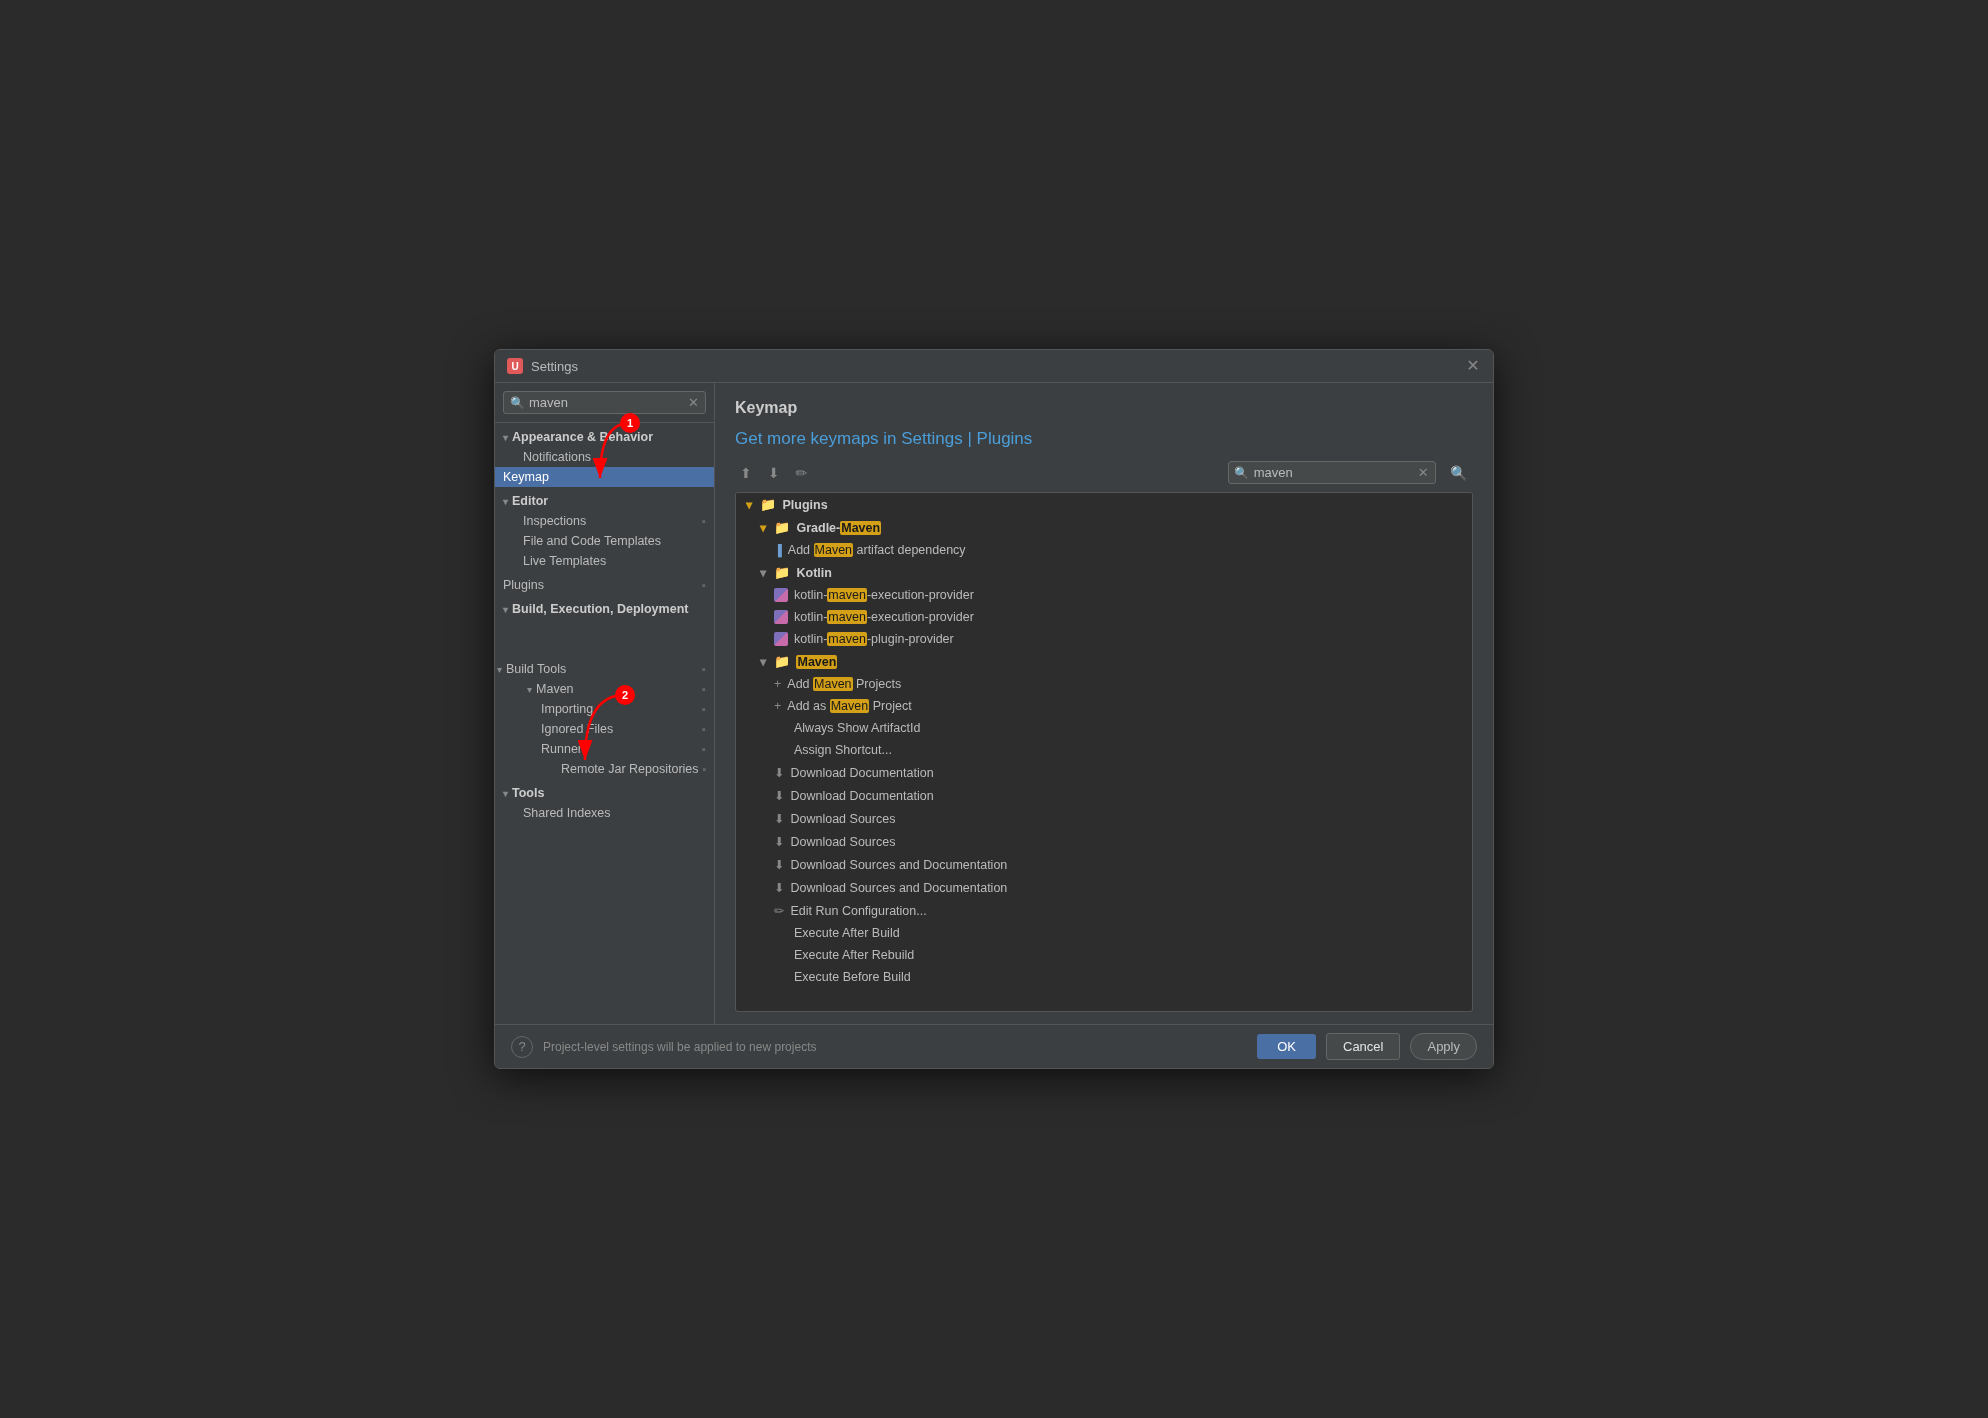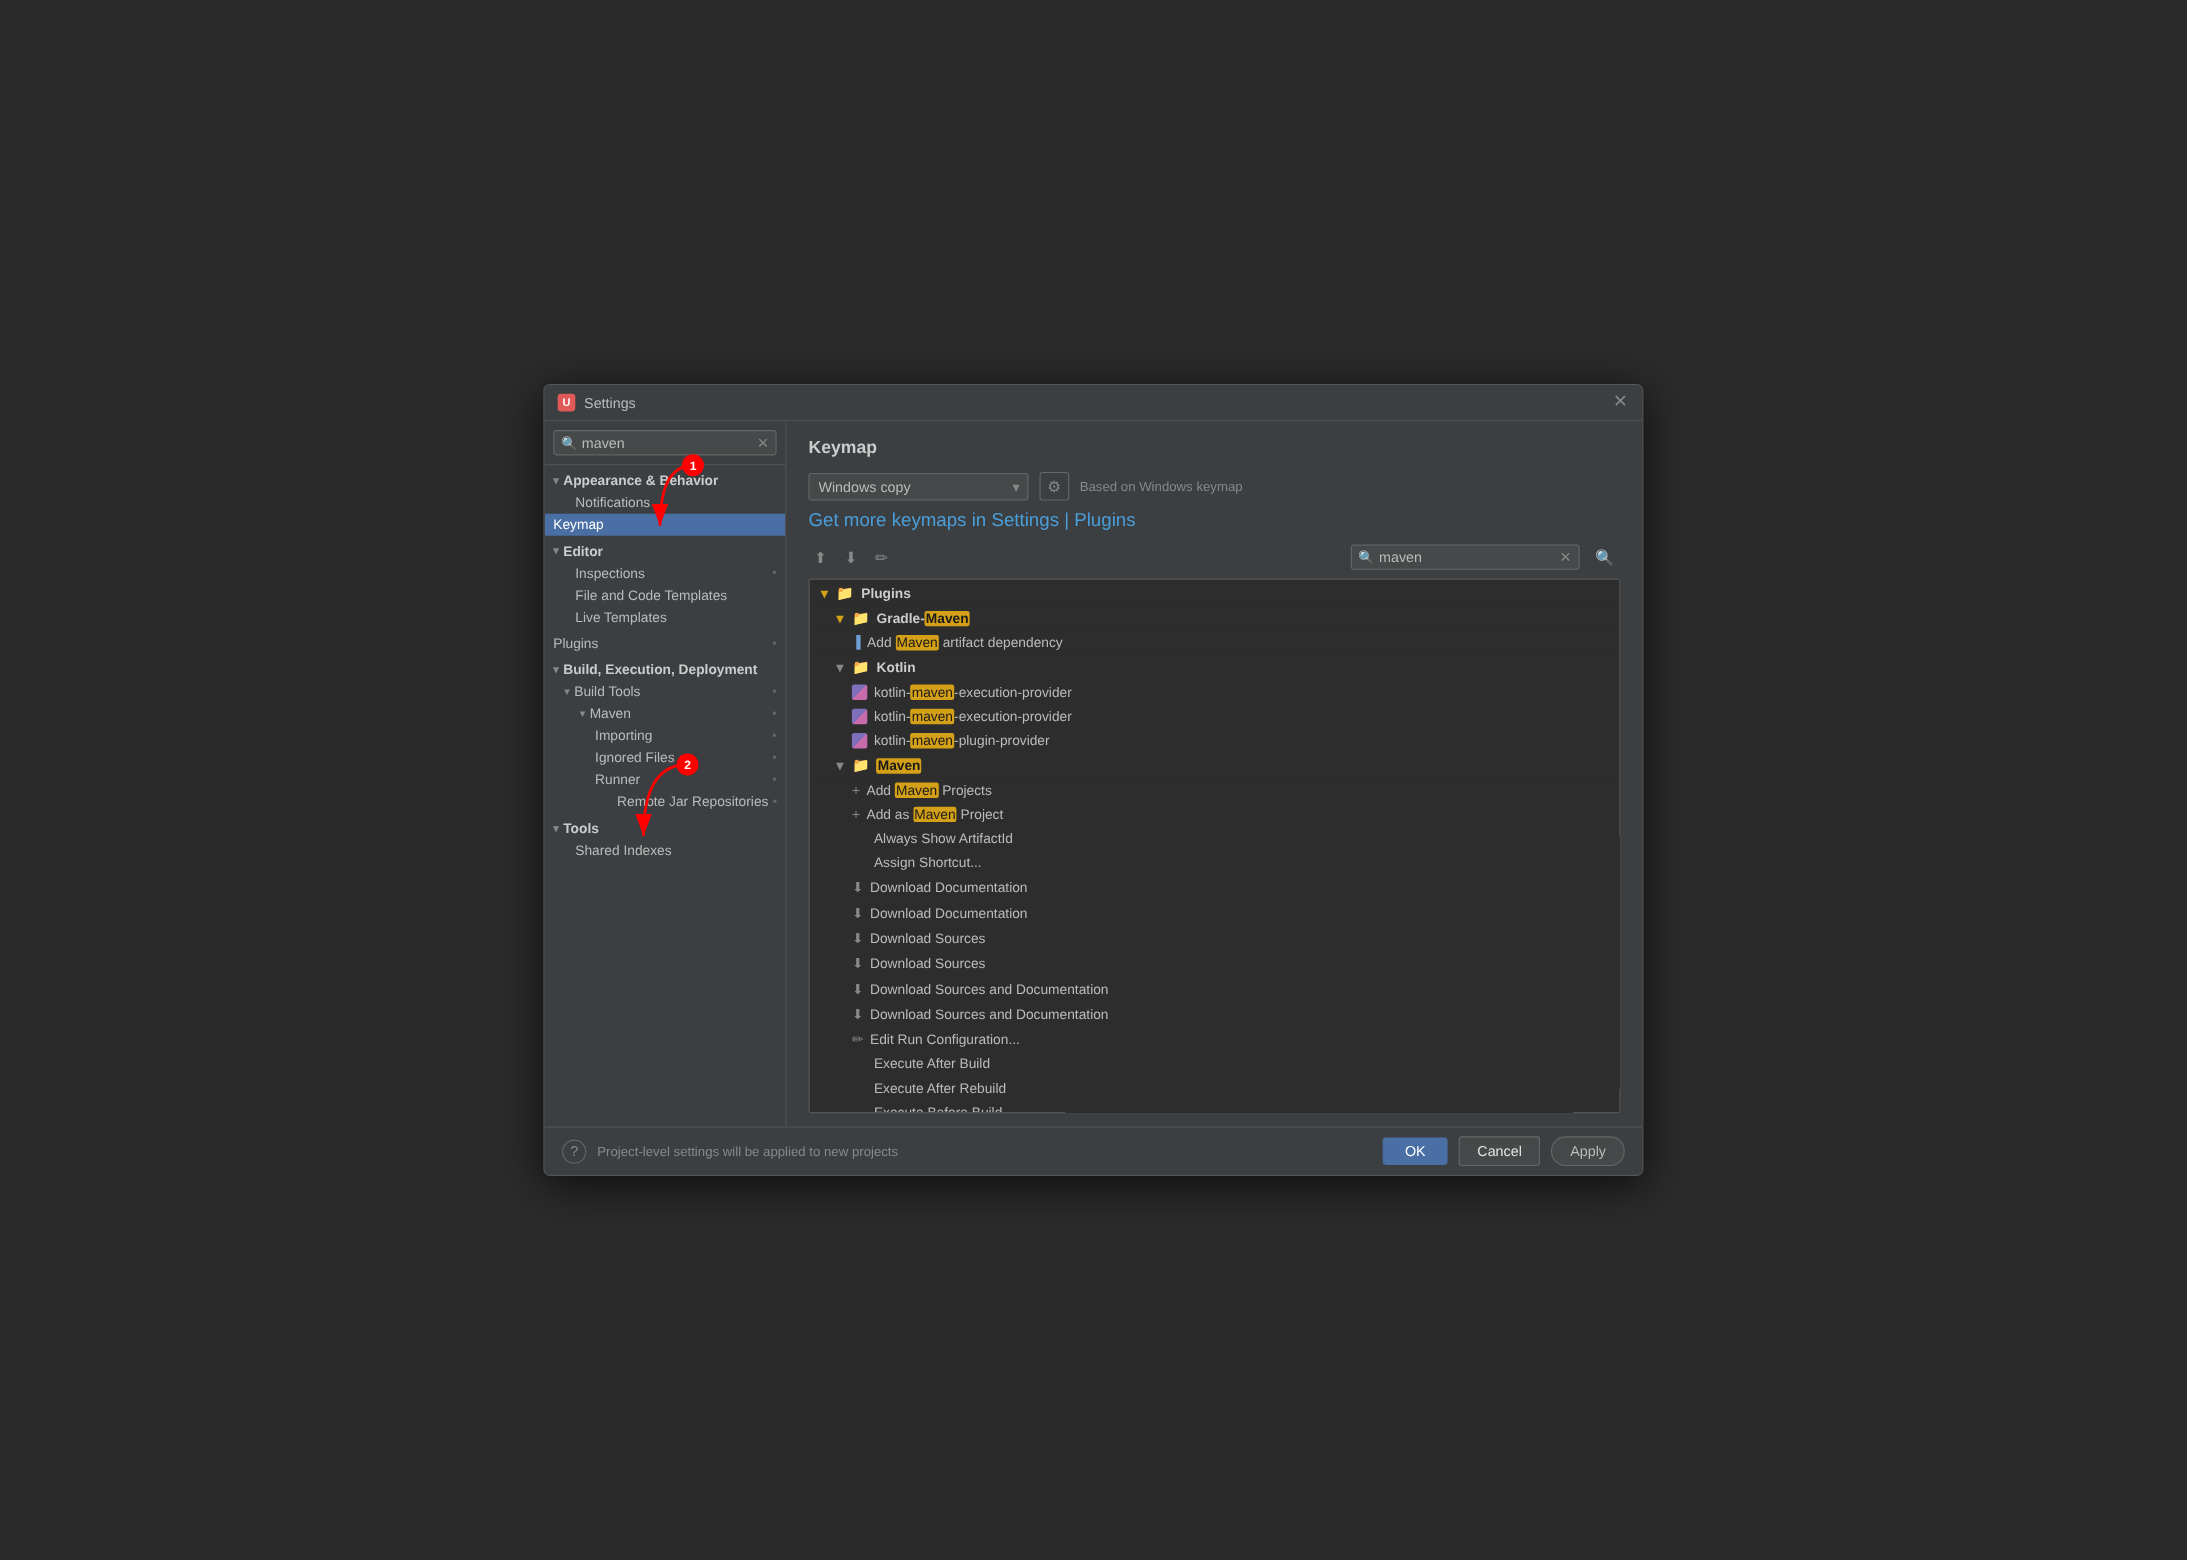--- a/index.html
+++ b/index.html
@@ -441,21 +441,21 @@
 
         <div class="nav-item" style="margin-top:4px;">
           <span>Plugins</span>
           <span style="margin-left:auto;color:#666;font-size:11px;">▪</span>
         </div>
 
         <div class="nav-item section-header" style="margin-top:4px;">
           <span class="chevron chevron-down"></span>
           <span>Build, Execution, Deployment</span>
         </div>
-        <div class="nav-item" style="padding-left:18px;">
+        <div class="nav-item" style="padding-left:2px;margin-top:40px;">
           <span class="chevron chevron-down"></span>
           <span>Build Tools</span>
           <span style="margin-left:auto;color:#666;font-size:11px;">▪</span>
         </div>
         <div class="nav-item" style="padding-left:32px;">
           <span class="chevron chevron-down"></span>
           <span>Maven</span>
           <span style="margin-left:auto;color:#666;font-size:11px;">▪</span>
         </div>
         <div class="nav-item" style="padding-left:46px;">
@@ -481,32 +481,20 @@
         </div>
         <div class="nav-item" style="padding-left:28px;">
           <span>Shared Indexes</span>
         </div>
       </div>
     </div>
 
     <div class="main-panel">
       <div class="panel-title">Keymap</div>
 
-      <div class="keymap-row">
-        <div class="keymap-select-wrap">
-          <select class="keymap-select">
-            <option>Windows copy</option>
-            <option>Default</option>
-            <option>Mac OS X</option>
-            <option>Emacs</option>
-          </select>
-        </div>
-        <button class="gear-icon-btn">⚙</button>
-        <span class="based-on-text">Based on Windows keymap</span>
-      </div>
 
       <div class="link-row">
         <span class="link-text">Get more keymaps in Settings | Plugins</span>
       </div>
 
       <div class="toolbar-row">
         <button class="toolbar-btn" title="Sort ascending">⬆</button>
         <button class="toolbar-btn" title="Sort descending">⬇</button>
         <button class="toolbar-btn" title="Edit">✏</button>
         <div class="search-field-wrap">

